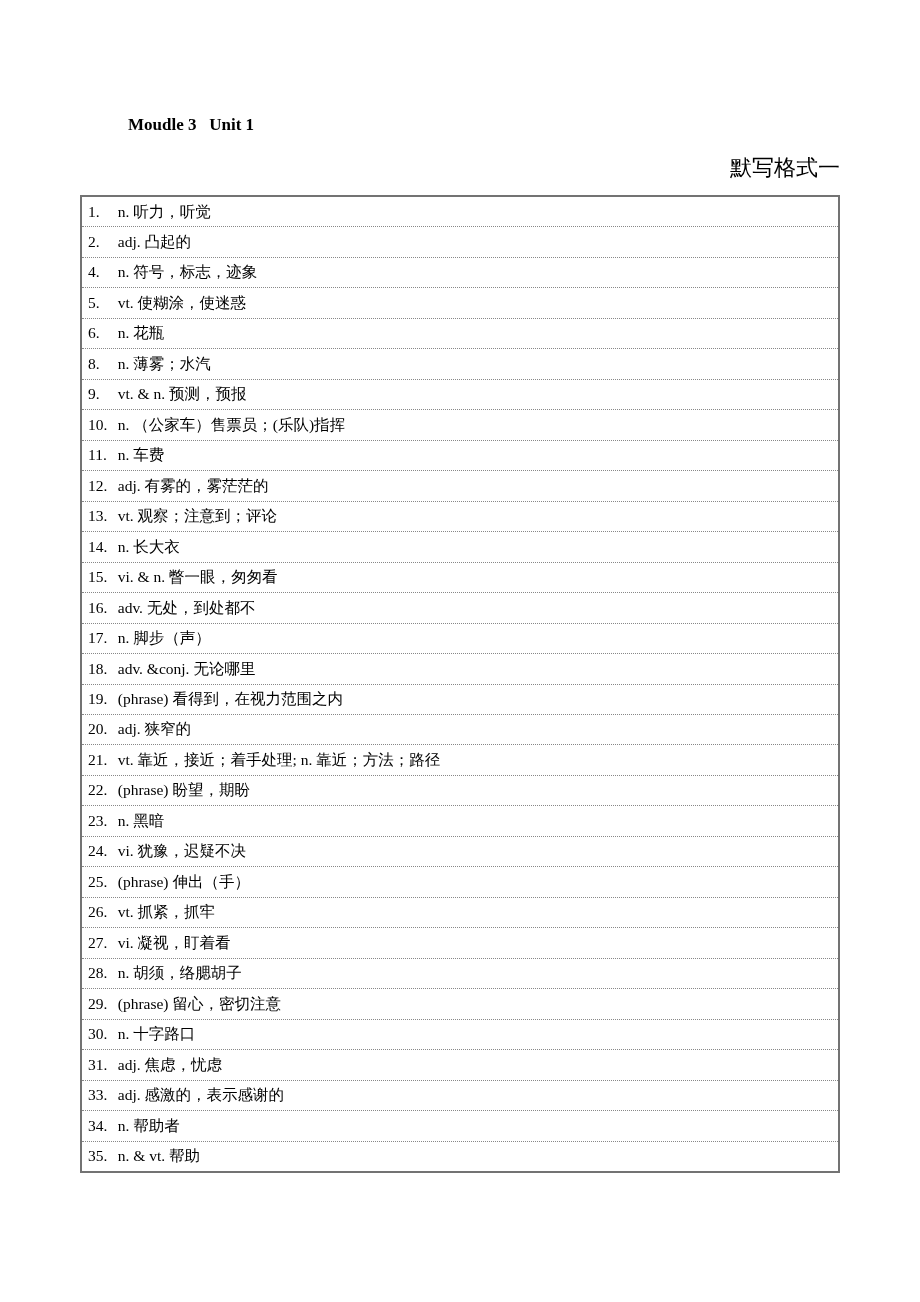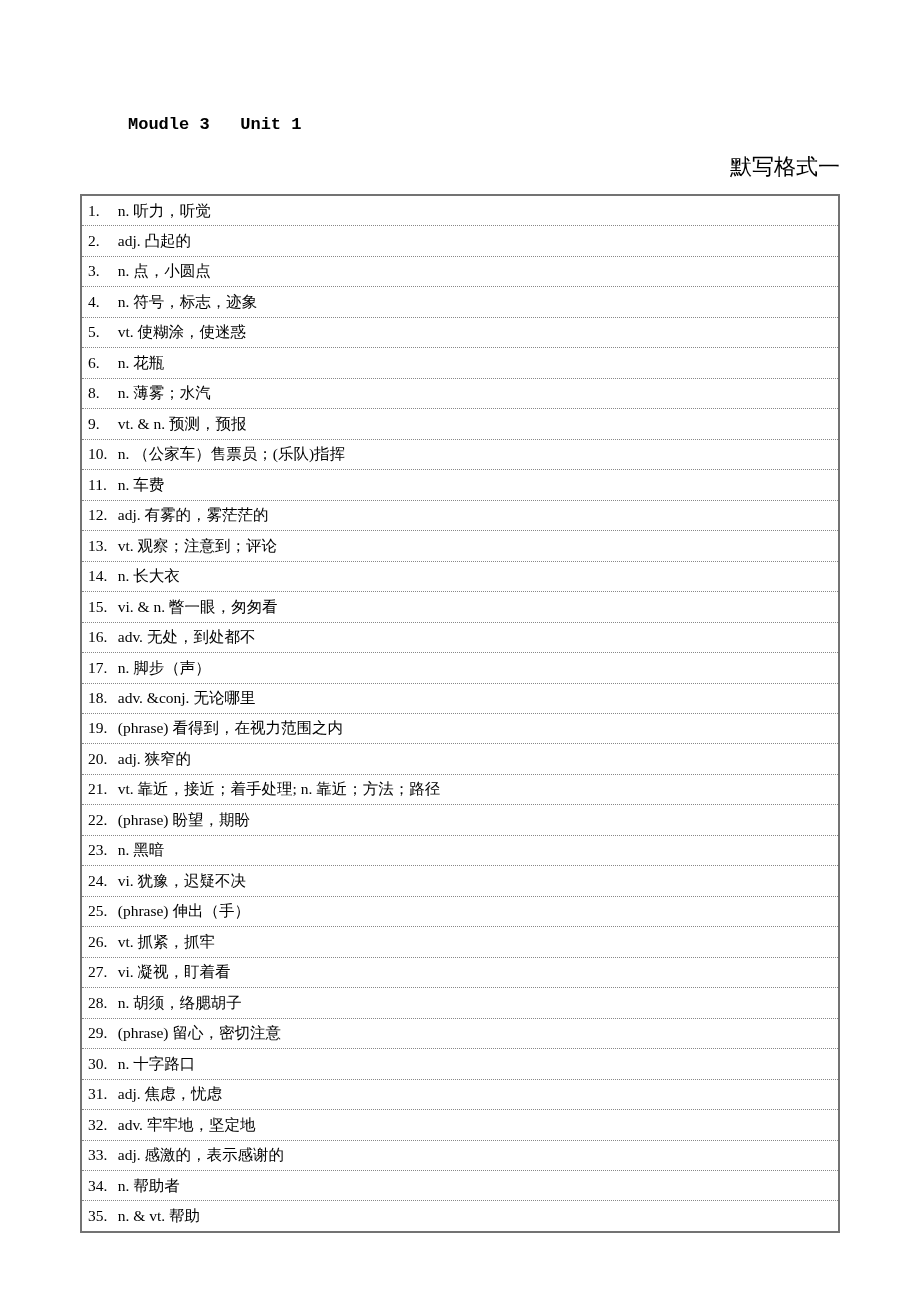--- a/index.html
+++ b/index.html
@@ -12,21 +12,21 @@
     font-family: "SimSun", "宋体", serif;
     width: 920px;
     height: 1302px;
     position: relative;
     color: #000000;
   }
   .page {
     padding: 115px 80px 0 80px;
   }
   .header {
-    font-family: Liberation Mono, monospace;
+    font-family: Liberation Serif, serif;
     font-weight: bold;
     font-size: 17px;
     margin-left: 48px;
     margin-bottom: 18px;
   }
   .title {
     text-align: right;
     font-size: 22px;
     margin-bottom: 12px;
     font-family: "SimSun", "宋体", serif;
@@ -70,23 +70,20 @@
 
   <div class="title">默写格式一</div>
 
   <table class="vocab-table">
     <tbody id="vocab-body">
         <tr>
           <td><span class="num">1.</span>&nbsp;&nbsp;<span class="pos">n.</span> <span class="def">听力，听觉</span></td>
         </tr>
         <tr>
           <td><span class="num">2.</span>&nbsp;&nbsp;<span class="pos">adj.</span> <span class="def">凸起的</span></td>
-        </tr>
-        <tr>
-          <td><span class="num">3.</span>&nbsp;&nbsp;<span class="pos">n.</span> <span class="def">点，小圆点</span></td>
         </tr>
         <tr>
           <td><span class="num">4.</span>&nbsp;&nbsp;<span class="pos">n.</span> <span class="def">符号，标志，迹象</span></td>
         </tr>
         <tr>
           <td><span class="num">5.</span>&nbsp;&nbsp;<span class="pos">vt.</span> <span class="def">使糊涂，使迷惑</span></td>
         </tr>
         <tr>
           <td><span class="num">6.</span>&nbsp;&nbsp;<span class="pos">n.</span> <span class="def">花瓶</span></td>
         </tr>
@@ -156,23 +153,20 @@
         <tr>
           <td><span class="num">29.</span>&nbsp;&nbsp;<span class="pos">(phrase)</span> <span class="def">留心，密切注意</span></td>
         </tr>
         <tr>
           <td><span class="num">30.</span>&nbsp;&nbsp;<span class="pos">n.</span> <span class="def">十字路口</span></td>
         </tr>
         <tr>
           <td><span class="num">31.</span>&nbsp;&nbsp;<span class="pos">adj.</span> <span class="def">焦虑，忧虑</span></td>
         </tr>
         <tr>
-          <td><span class="num">32.</span>&nbsp;&nbsp;<span class="pos">adv.</span> <span class="def">牢牢地，坚定地</span></td>
-        </tr>
-        <tr>
           <td><span class="num">33.</span>&nbsp;&nbsp;<span class="pos">adj.</span> <span class="def">感激的，表示感谢的</span></td>
         </tr>
         <tr>
           <td><span class="num">34.</span>&nbsp;&nbsp;<span class="pos">n.</span> <span class="def">帮助者</span></td>
         </tr>
         <tr>
           <td><span class="num">35.</span>&nbsp;&nbsp;<span class="pos">n. &amp; vt.</span> <span class="def">帮助</span></td>
         </tr>
       </tbody>
   </table>

